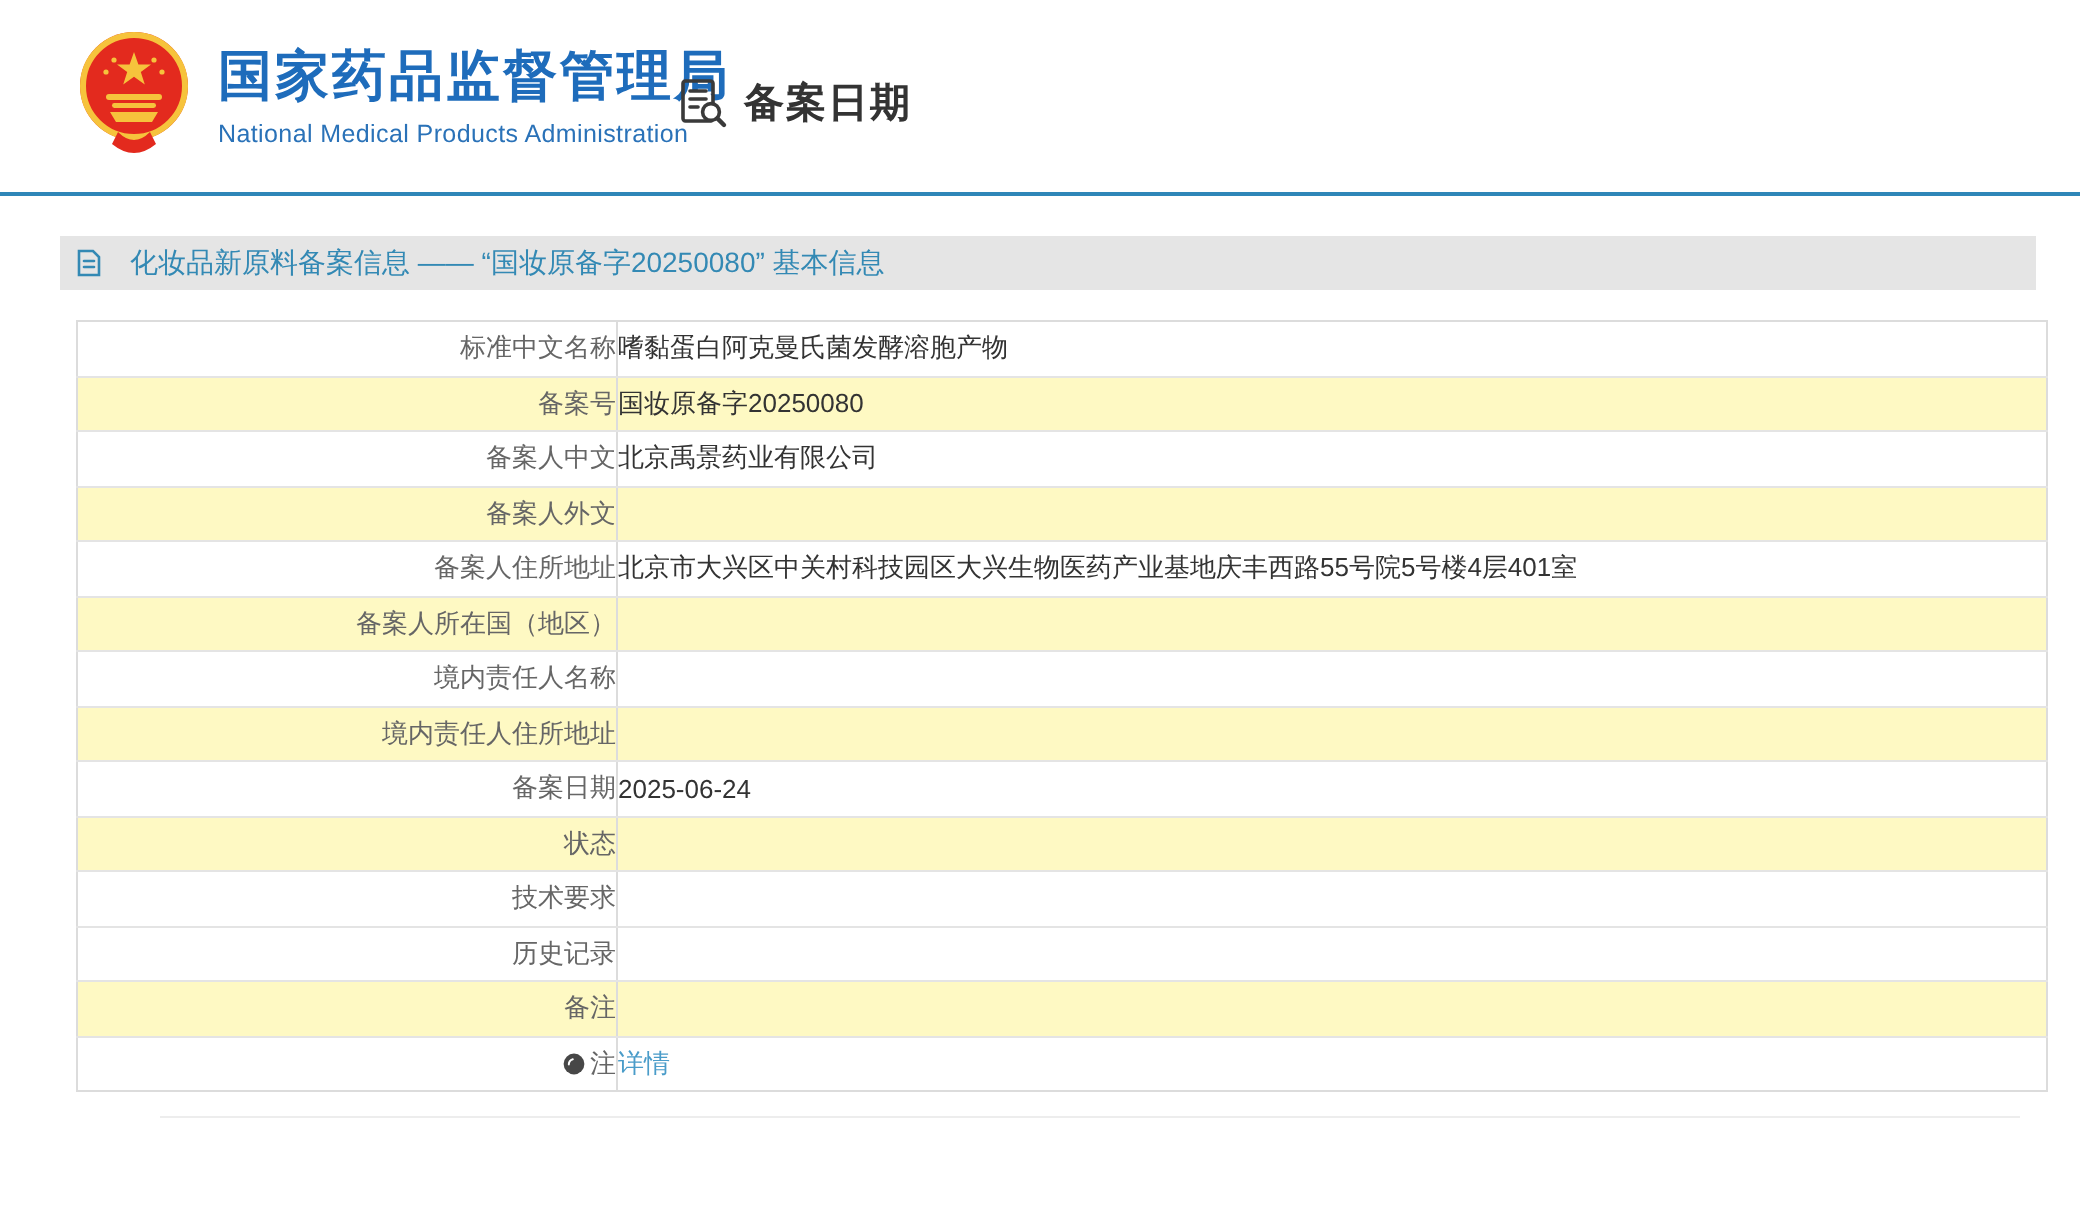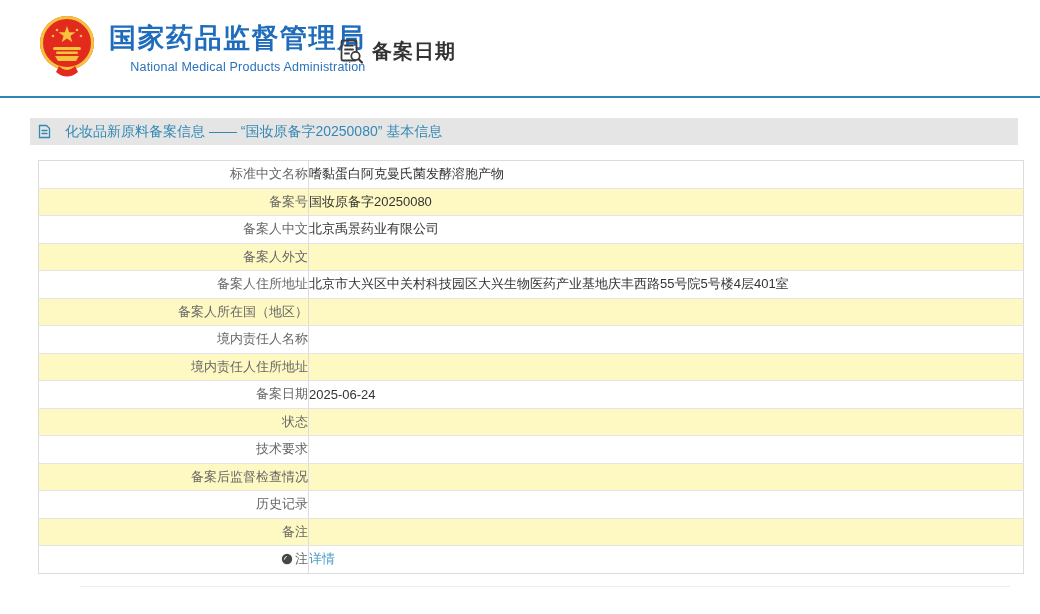--- a/index.html
+++ b/index.html
@@ -5,21 +5,21 @@
   * { margin:0; padding:0; box-sizing:border-box; }
   html,body { width:1040px; height:614px; background:#ffffff; overflow:hidden;
               font-family:"Liberation Sans","DejaVu Sans",sans-serif; }
 
   
   .site-header { position:relative; height:98px; background:#ffffff;
                  border-bottom:2px solid #2e86b8; }
   .logo-group { position:absolute; left:35px; top:14px; display:flex;
                 align-items:center; gap:10px; text-decoration:none; }
   .titles .cn { font-size:27px; font-weight:700; color:#1e6cbb; letter-spacing:1.5px; }
-  .titles .en { font-size:12.5px; color:#2a72b8; margin-top:4px; letter-spacing:.2px;text-align:right; }
+  .titles .en { font-size:12.5px; color:#2a72b8; margin-top:4px; letter-spacing:.2px; }
   .query-nav { position:absolute; left:338px; top:38px; display:flex;
                align-items:center; gap:7px; cursor:pointer; }
   .query-nav .label { font-size:20px; color:#333; font-weight:600; letter-spacing:1px; }
   .right-nav { position:absolute; right:42px; top:30px; display:flex; gap:40px; }
   .right-nav .nav-item { display:flex; flex-direction:column; align-items:center;
                          gap:6px; cursor:pointer; text-decoration:none; }
   .right-nav .nav-label { font-size:14px; color:#4a4a4a; }
 
   
   .title-bar { margin:20px 22px 0 30px; height:27px; background:#e5e5e5;
@@ -149,24 +149,20 @@
   <tr class="alt">
     <td class="cell-label">状态</td>
     <td class="cell-value"></td>
   </tr>
 
   <tr>
     <td class="cell-label">技术要求</td>
     <td class="cell-value"></td>
   </tr>
 
-  <tr class="alt">
-    <td class="cell-label">备案后监督检查情况</td>
-    <td class="cell-value"></td>
-  </tr>
 
   <tr>
     <td class="cell-label">历史记录</td>
     <td class="cell-value"></td>
   </tr>
 
   <tr class="alt">
     <td class="cell-label">备注</td>
     <td class="cell-value"></td>
   </tr>

